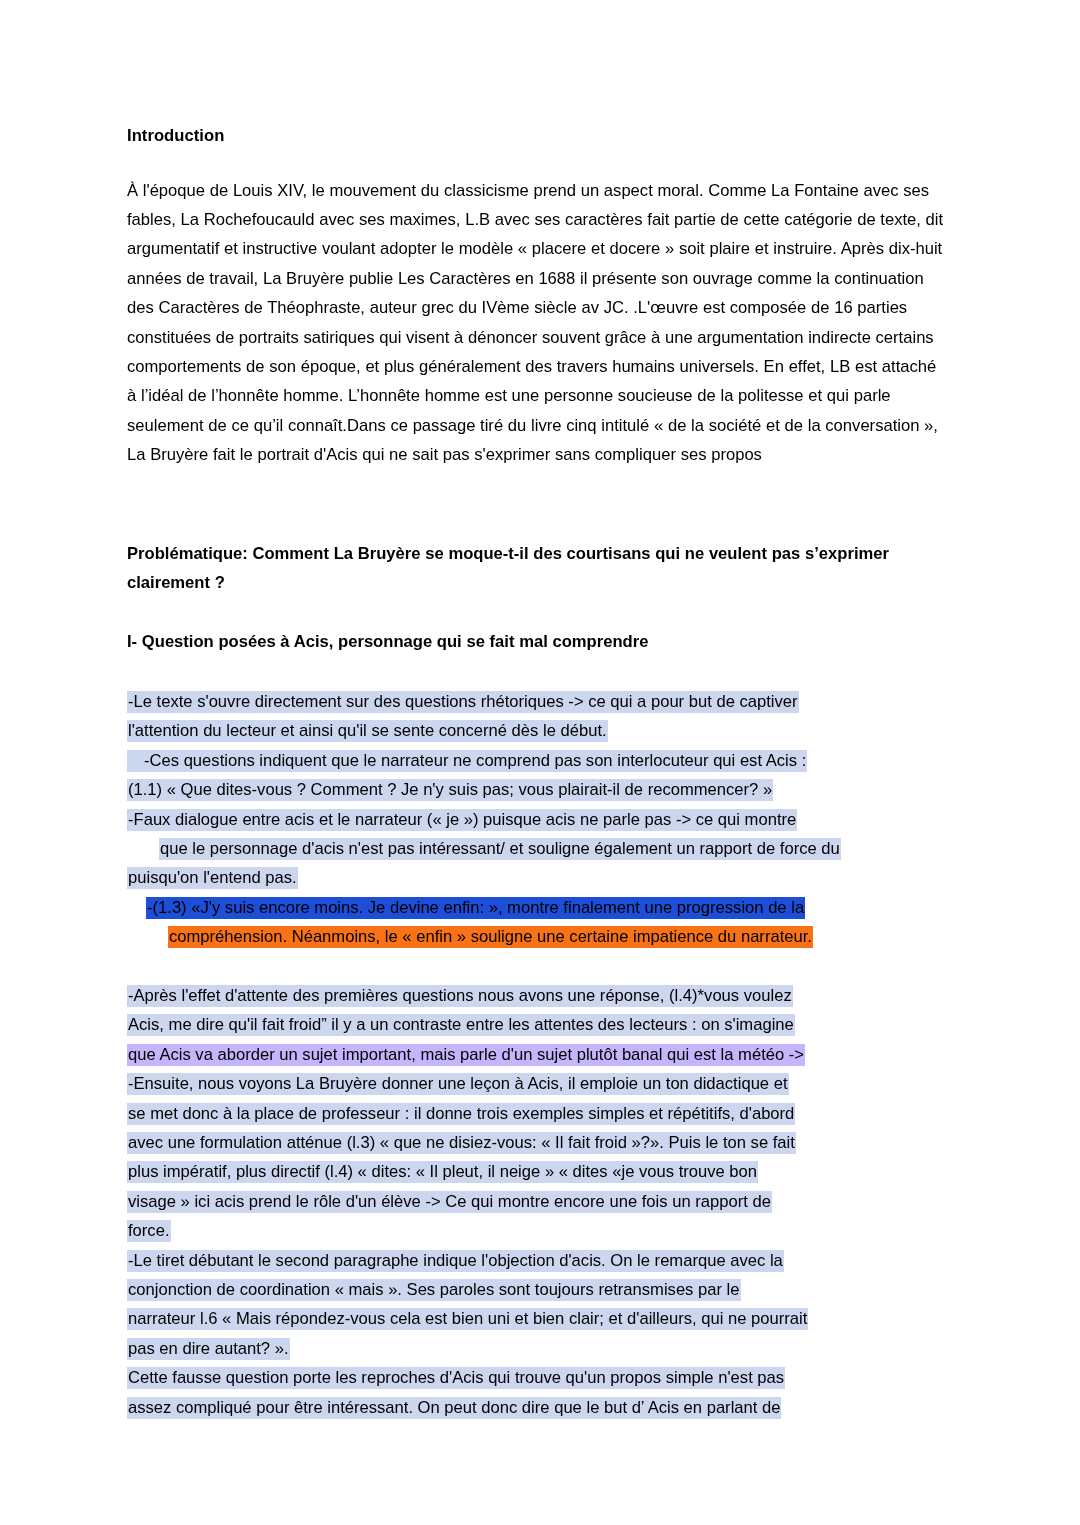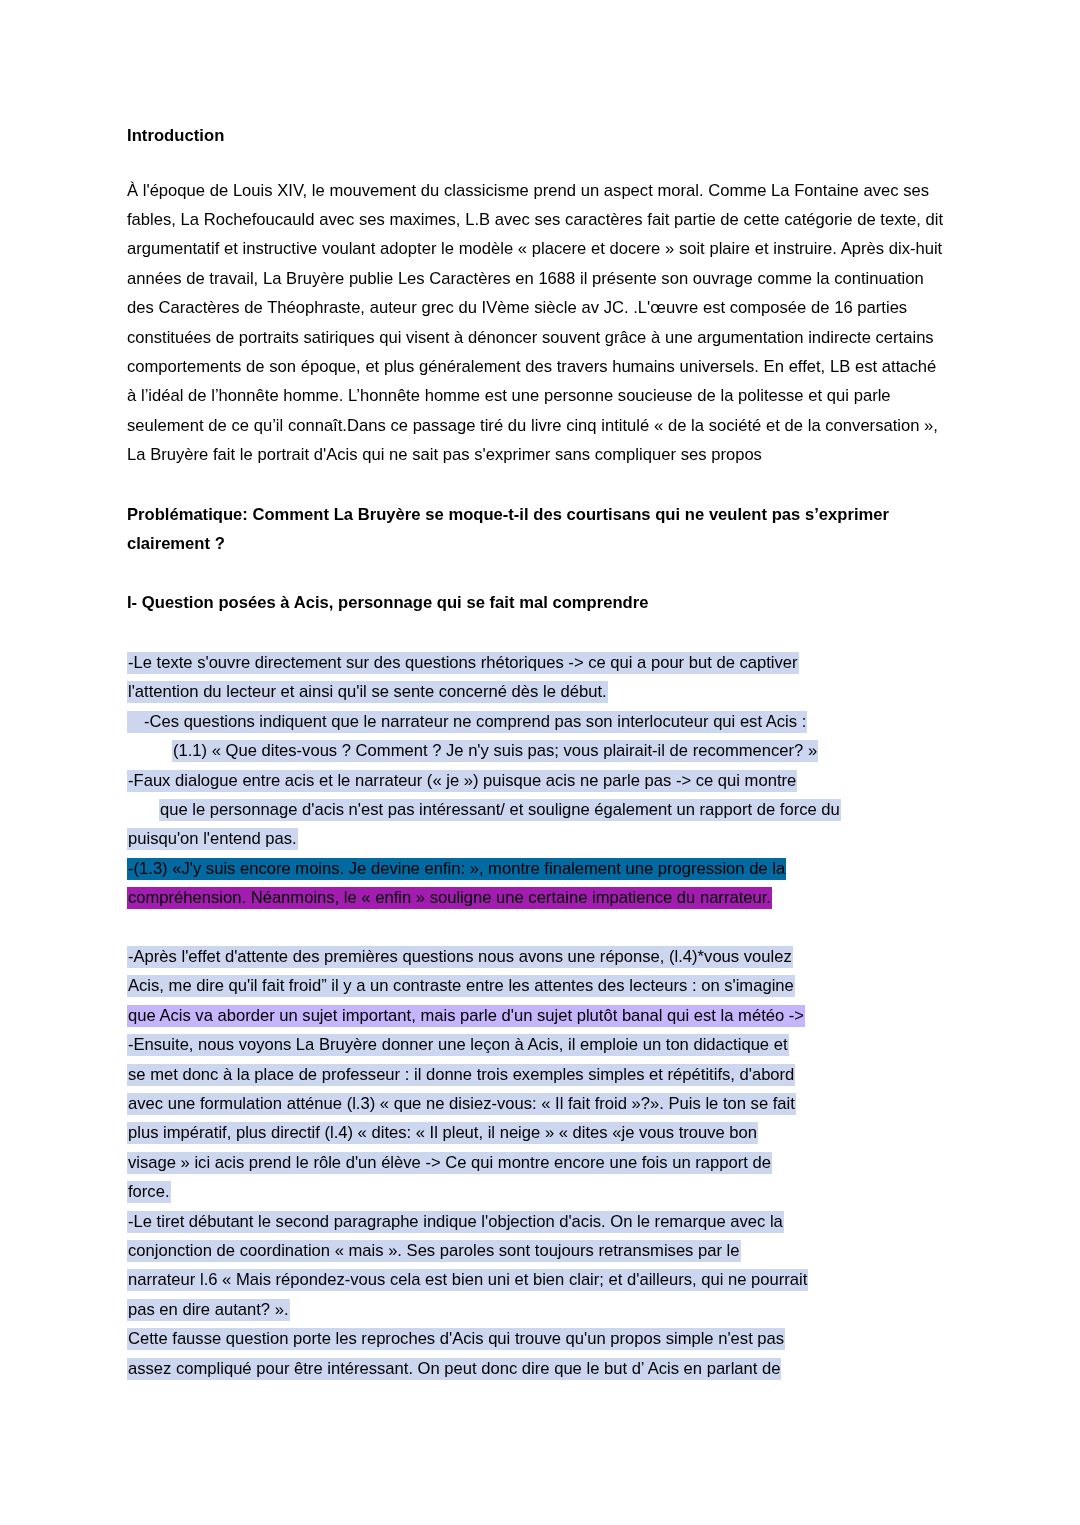--- a/index.html
+++ b/index.html
@@ -66,38 +66,38 @@
   <div class="doc-body">
 
     <h1 class="heading">Introduction</h1>
 
     <div class="gap-after-heading"></div>
 
     <p class="para">À l'époque de Louis XIV, le mouvement du classicisme prend un aspect moral. Comme La Fontaine avec ses fables, La Rochefoucauld avec ses maximes, L.B avec ses caractères fait partie de cette catégorie de texte, dit argumentatif et instructive voulant adopter le modèle « placere et docere » soit plaire et instruire. Après dix-huit années de travail, La Bruyère publie Les Caractères en 1688 il présente son ouvrage comme la continuation des Caractères de Théophraste, auteur grec du IVème siècle av JC. .L'œuvre est composée de 16 parties constituées de portraits satiriques qui visent à dénoncer souvent grâce à une argumentation indirecte certains comportements de son époque, et plus généralement des travers humains universels. En effet, LB est attaché à l’idéal de l’honnête homme.  L’honnête homme est une personne soucieuse de la politesse et qui parle seulement de ce qu’il connaît.Dans ce passage tiré du livre cinq intitulé « de la société et de la conversation », La Bruyère fait le portrait d'Acis qui ne sait pas s'exprimer sans compliquer ses propos</p>
 
     <div class="gap-med"></div>
 
-    <p class="para heading-inline" style="font-weight:bold;">Problématique: Comment La Bruyère se moque-t-il des courtisans qui ne veulent pas s’exprimer clairement ?</p>
+    <p class="para heading-inline" style="font-weight:bold;margin-top:39px;">Problématique: Comment La Bruyère se moque-t-il des courtisans qui ne veulent pas s’exprimer clairement ?</p>
 
     <div class="gap-med"></div>
 
     <h2 class="para" style="font-weight:bold;">I- Question posées à Acis, personnage qui se fait mal comprendre</h2>
 
     <div class="gap-med"></div>
 
     <div class="hl-block" id="block-one">
         <span class="hl-line"><span style="background-color: rgb(204, 214, 239);">-Le texte s'ouvre directement sur des questions rhétoriques -&gt; ce qui a pour but de captiver</span></span>
         <span class="hl-line"><span style="background-color: rgb(204, 214, 239);">l'attention du lecteur et ainsi qu'il se sente concerné dès le début.</span></span>
         <span class="hl-line"><span style="background-color: rgb(204, 214, 239); padding-left: 17px;">-Ces questions indiquent que le narrateur ne comprend pas son interlocuteur qui est Acis :</span></span>
-        <span class="hl-line"><span style="background-color: rgb(204, 214, 239); margin-left: 45px;">(1.1) « Que dites-vous ? Comment ? Je n'y suis pas; vous plairait-il de recommencer? »</span></span>
+        <span class="hl-line"><span style="background-color: rgb(204, 214, 239);">(1.1) « Que dites-vous ? Comment ? Je n'y suis pas; vous plairait-il de recommencer? »</span></span>
         <span class="hl-line"><span style="background-color: rgb(204, 214, 239);">-Faux dialogue entre acis et le narrateur (« je ») puisque acis ne parle pas -&gt; ce qui montre</span></span>
         <span class="hl-line"><span style="background-color: rgb(204, 214, 239); margin-left: 32px;">que le personnage d'acis n'est pas intéressant/ et souligne également un rapport de force du</span></span>
         <span class="hl-line"><span style="background-color: rgb(204, 214, 239);">puisqu'on l'entend pas.</span></span>
-        <span class="hl-line"><span style="background-color: #0369a1;">-(1.3) «J'y suis encore moins. Je devine enfin: », montre finalement une progression de la</span></span>
-        <span class="hl-line"><span style="background-color: #a21caf;">compréhension. Néanmoins, le « enfin » souligne une certaine impatience du narrateur.</span></span>
+        <span class="hl-line"><span style="background-color: #1d4ed8; margin-left: 19px;">-(1.3) «J'y suis encore moins. Je devine enfin: », montre finalement une progression de la</span></span>
+        <span class="hl-line"><span style="background-color: #f97316; margin-left: 41px;">compréhension. Néanmoins, le « enfin » souligne une certaine impatience du narrateur.</span></span>
       </div>
 
     <div class="gap-line"></div>
 
     <div class="hl-block" id="block-two">
         <span class="hl-line"><span style="background-color: rgb(204, 214, 239);">-Après l'effet d'attente des premières questions nous avons une réponse, (l.4)*vous voulez</span></span>
         <span class="hl-line"><span style="background-color: rgb(204, 214, 239);">Acis, me dire qu'il fait froid”  il y a un contraste entre les attentes des lecteurs : on s'imagine</span></span>
         <span class="hl-line"><span style="background-color: #c4b5fd;">que Acis va aborder un sujet important, mais parle d'un sujet plutôt banal qui est la météo -&gt;</span></span>
         <span class="hl-line"><span style="background-color: rgb(204, 214, 239);">-Ensuite, nous voyons La Bruyère donner une leçon à Acis, il emploie un ton didactique et</span></span>
         <span class="hl-line"><span style="background-color: rgb(204, 214, 239);">se met donc à la place de professeur : il donne trois exemples simples et répétitifs, d'abord</span></span>

